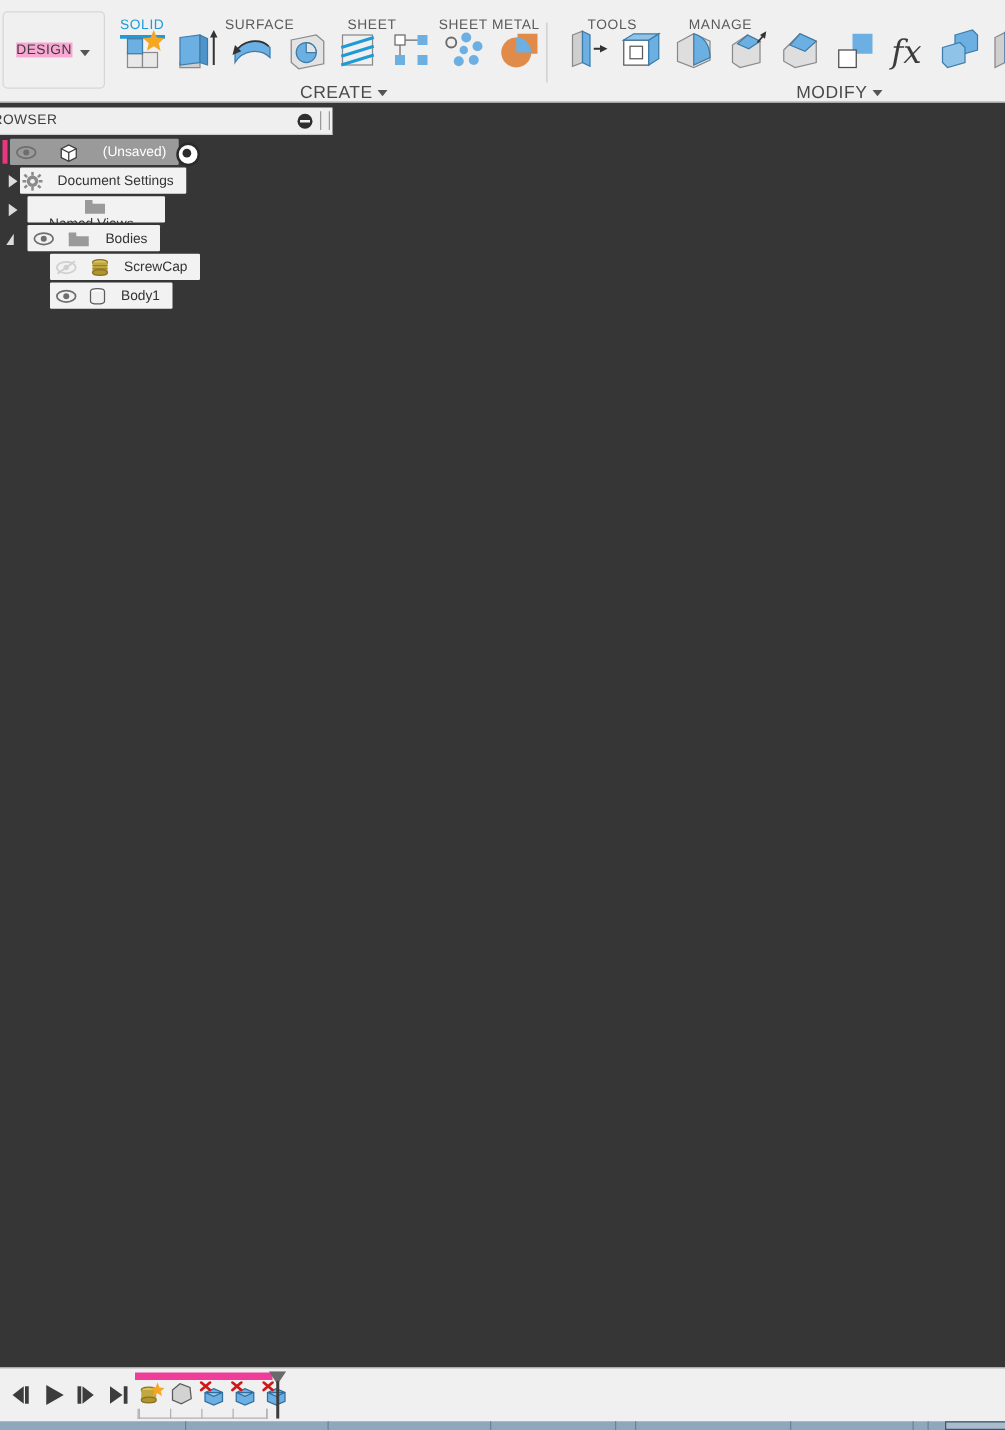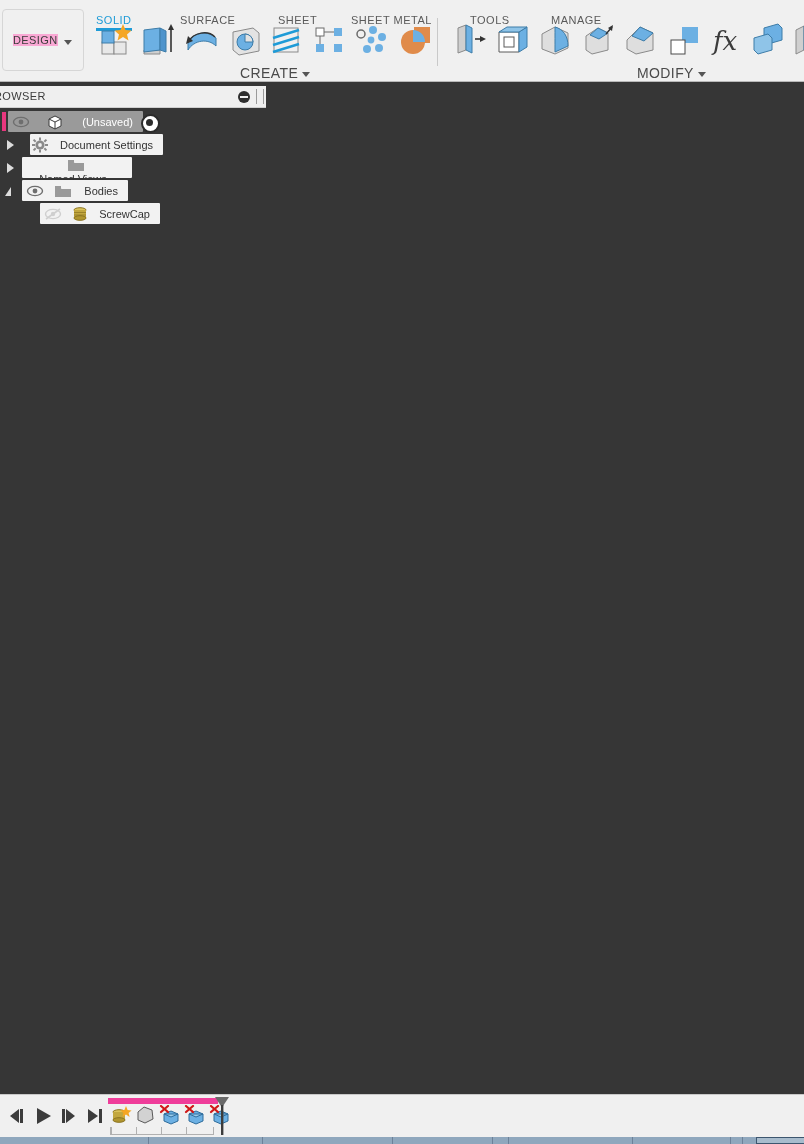--- a/index.html
+++ b/index.html
@@ -632,21 +632,21 @@
               <line x1="9" y1="8" x2="9" y2="15" stroke="#3a3a3a"></line>
             </svg>
         </span>
         <span class="name">(Unsaved)</span>
       </div>
       <div class="radio" style="position:absolute; left:135px; top:4px;"></div>
     </div>
 
     <div class="node">
       <span class="arrow" style="left:4px"></span>
-      <div class="row" style="left:30px; width:133px;">
+      <div class="row" style="left:16px; width:133px;">
         <span class="ico">
           <svg width="18" height="16" viewBox="0 0 18 16">
               <circle cx="9" cy="8" r="4.6" fill="#8a8a8a"></circle>
               <circle cx="9" cy="8" r="1.9" fill="#f2f2f2"></circle>
               <g fill="#8a8a8a">
                 <rect x="8" y="0.5" width="2" height="3"></rect>
                 <rect x="8" y="12.5" width="2" height="3"></rect>
                 <rect x="1" y="7" width="3" height="2"></rect>
                 <rect x="14" y="7" width="3" height="2"></rect>
                 <rect x="2.6" y="2.2" width="2" height="3" transform="rotate(-45 3.6 3.7)"></rect>
@@ -708,20 +708,37 @@
               <rect x="3" y="4" width="12" height="8" fill="#c2a73f"></rect>
               <ellipse cx="9" cy="12" rx="6" ry="2.3" fill="#b0952f" stroke="#8a7320"></ellipse>
               <line x1="3" y1="6.5" x2="15" y2="6.5" stroke="#8a7320" stroke-width="0.7"></line>
               <line x1="3" y1="9" x2="15" y2="9" stroke="#8a7320" stroke-width="0.7"></line>
             </svg>
         </span>
         <span class="name">ScrewCap</span>
       </div>
     </div>
 
+    <div class="node">
+      <div class="row" style="left:40px; width:98px;">
+        <span class="eye">
+          <svg width="18" height="16" viewBox="0 0 18 16">
+              <ellipse cx="9" cy="8" rx="7.5" ry="4.6" fill="none" stroke="#6e6e6e" stroke-width="1.4"></ellipse>
+              <circle cx="9" cy="8" r="2.4" fill="#6e6e6e"></circle>
+            </svg>
+        </span>
+        <span class="ico">
+          <svg width="18" height="16" viewBox="0 0 18 16">
+              <ellipse cx="9" cy="4" rx="5.6" ry="2.2" fill="#fff" stroke="#5a5a5a"></ellipse>
+              <path d="M3.4,4 L3.4,12 A5.6,2.2 0 0,0 14.6,12 L14.6,4" fill="#f0f0f0" stroke="#5a5a5a"></path>
+            </svg>
+        </span>
+        <span class="name">Body1</span>
+      </div>
+    </div>
   </div>
 
   <div class="bottombar">
 
     <div class="playctl" style="left:6px">
       <svg width="22" height="22" viewBox="0 0 22 22">
           <polygon points="13,4 13,18 4,11" fill="#3c3c3c"></polygon>
           <rect x="14" y="4" width="3" height="14" fill="#3c3c3c"></rect>
         </svg>
     </div>

